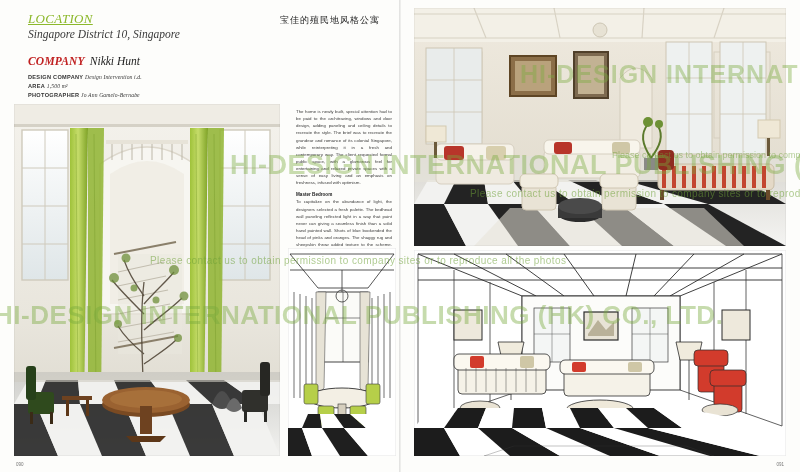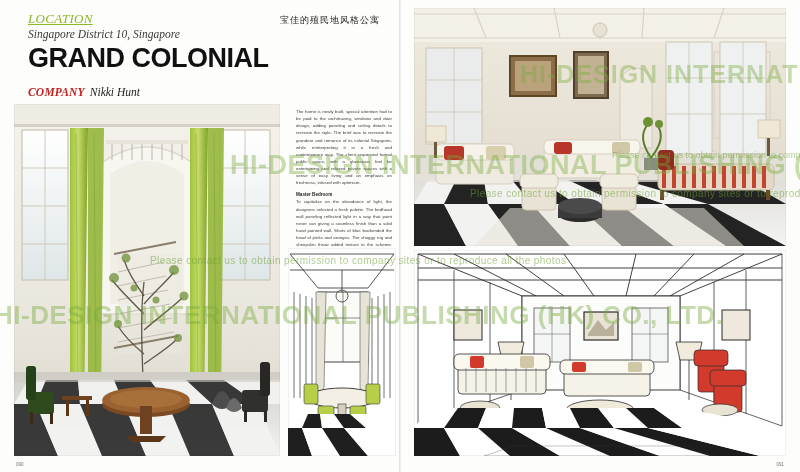--- a/index.html
+++ b/index.html
@@ -215,21 +215,20 @@
   svg { display: block; }
 </style>
 </head>
 <body>
 
 <div class="page">
 
   <div class="left-head">
     <div class="loc-label">LOCATION</div>
     <div class="loc-value">Singapore District 10, Singapore</div>
-    <div class="title">GRAND COLONIAL</div>
     <div class="designer-row">
       <span class="designer-label">COMPANY</span><span class="designer-name">Nikki Hunt</span>
     </div>
     <div class="meta">
       <div class="meta-line"><b>DESIGN COMPANY</b> <i>Design Intervention i.d.</i></div>
       <div class="meta-line"><b>AREA</b> <i>1,500 m²</i></div>
       <div class="meta-line"><b>PHOTOGRAPHER</b> <i>Jo Ann Gamelo-Bernabe</i></div>
     </div>
   </div>
 

